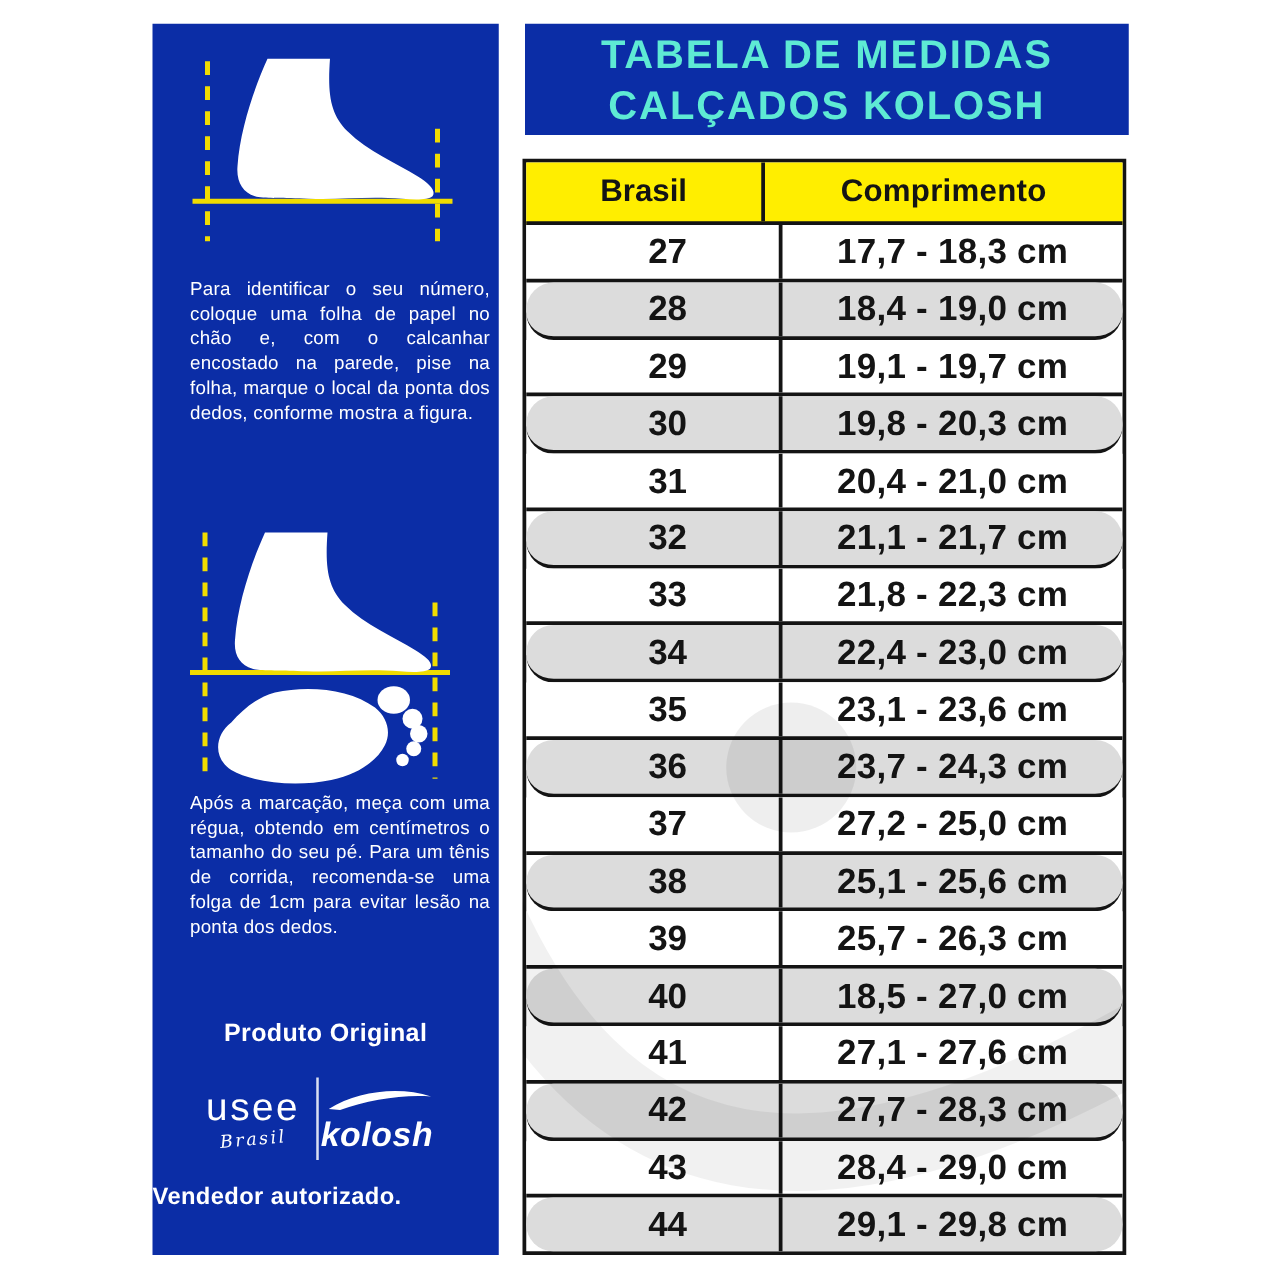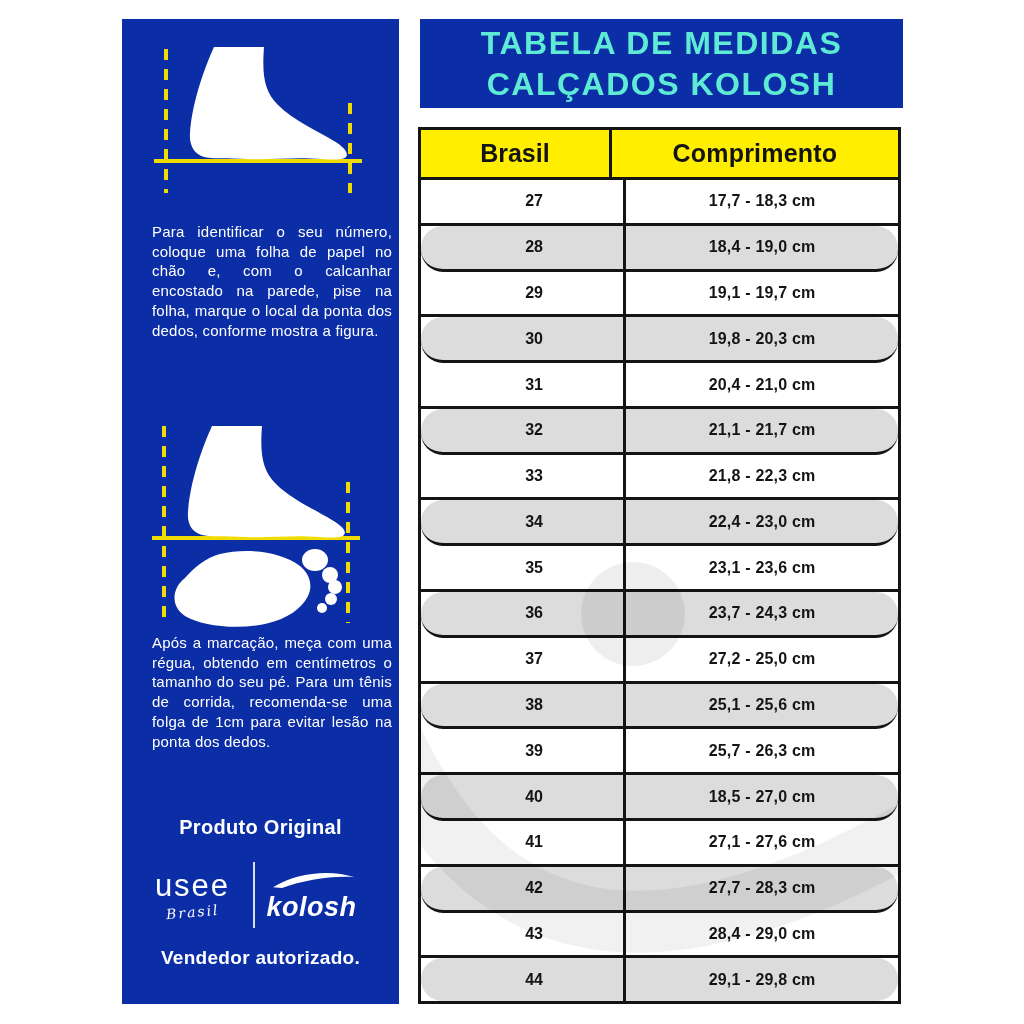--- a/index.html
+++ b/index.html
@@ -26,36 +26,36 @@
     letter-spacing:.2px;
   }
   .para1{top:203px;}
   .para2{top:614px;}
   .produto{
     position:absolute;top:797px;left:0;width:100%;text-align:center;
     font-weight:bold;font-size:20px;letter-spacing:.3px;
   }
   .logos{
     position:absolute;top:843px;left:0;width:100%;
-    display:flex;justify-content:center;align-items:center;gap:12px;
+    display:flex;justify-content:center;align-items:center;gap:2px;
   }
   .usee-wrap{text-align:center;width:96px;}
   .usee-word{font-size:31px;letter-spacing:2px;line-height:1;}
   .usee-sub{
     font-family:"DejaVu Serif",serif;font-style:italic;font-size:14px;
     letter-spacing:2px;display:inline-block;transform:rotate(-5deg);margin-top:3px;
   }
   .logo-divider{width:2px;height:66px;background:rgba(255,255,255,.85);}
   .kolosh-wrap{text-align:left;width:110px;}
   .kolosh-word{
     font-size:27px;font-weight:bold;font-style:italic;letter-spacing:.5px;
     line-height:1;margin-top:1px;
   }
   .vendedor{
-    position:absolute;top:928px;left:0;width:100%;text-align:center;
+    position:absolute;top:928px;left:0;width:100%;text-align:left;
     font-weight:bold;font-size:19px;letter-spacing:.3px;
   }
 
   
   .title-box{
     position:absolute;left:420px;top:19px;width:483px;height:89px;
     background:var(--blue);color:#5eead4;
     display:flex;flex-direction:column;justify-content:center;align-items:center;
     font-weight:bold;font-size:32px;letter-spacing:1.5px;line-height:41px;
     text-align:center;
@@ -66,21 +66,21 @@
     position:absolute;left:418px;top:127px;width:483px;height:877px;
     border:3px solid var(--ink);background:#fff;
     display:flex;flex-direction:column;color:var(--ink);
   }
   .thead{
     display:flex;height:50px;flex:none;background:var(--yellow);
     border-bottom:3px solid var(--ink);font-weight:bold;font-size:25px;
   }
   .trow{
     display:flex;flex:1;border-bottom:3px solid var(--ink);
-    background:#fff;font-weight:bold;font-size:16px;padding-left:24px;
+    background:#fff;font-weight:bold;font-size:28px;padding-left:24px;
   }
   .trow:last-child{border-bottom:none;}
   .trow.alt{background:var(--gray-row);border-radius:22px;}
   .c1{width:40%;border-right:3px solid var(--ink);
       display:flex;align-items:center;justify-content:center;}
   .c2{width:60%;display:flex;align-items:center;justify-content:center;
       letter-spacing:.2px;}
 
   
   .watermark{

